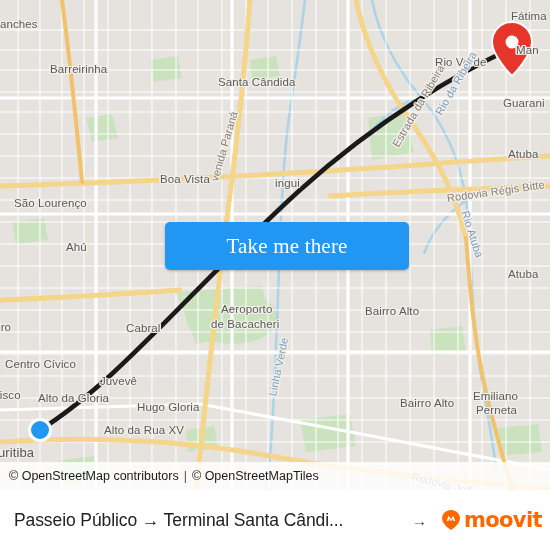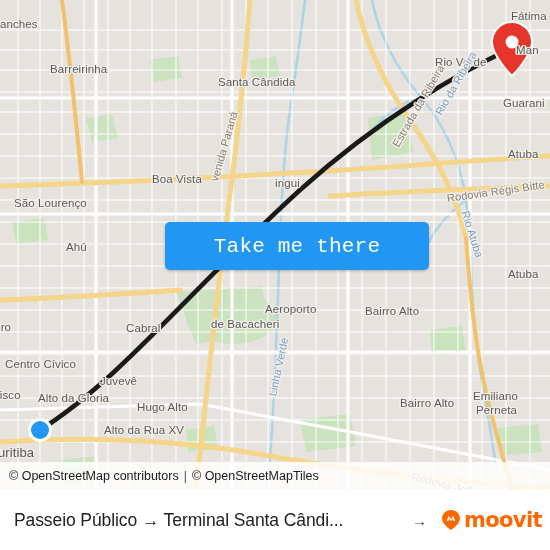--- a/index.html
+++ b/index.html
@@ -57,28 +57,28 @@
   }
   .map-label.big {
     font-size: 13px;
     color: #555;
   }
   
   .take-me-there {
     position: absolute;
     left: 165px;
     top: 222px;
-    width: 264px;
+    width: 244px;
     height: 48px;
     background: #2196f3;
     border-radius: 5px;
     border: none;
     color: #ffffff;
     font-size: 21px;
-    font-family: Liberation Mono, monospace;
+    font-family: Liberation Serif, serif;
     letter-spacing: 0.2px;
     cursor: pointer;
     box-shadow: 0 1px 3px rgba(0,0,0,0.25);
     display: flex;
     align-items: center;
     justify-content: center;
   }
   
   .attribution {
     position: absolute;
@@ -246,36 +246,36 @@
     </svg>
 
     <div id="place-label-layer">
         <div class="map-label  dark" style="left: -4px; top: 18px;">ranches</div>
         <div class="map-label  dark" style="left: 489px; top: 10px; margin-left: 22px;">Fátima</div>
         <div class="map-label  dark" style="left: 50px; top: 63px;">Barreirinha</div>
         <div class="map-label  dark" style="left: 218px; top: 76px;">Santa Cândida</div>
         <div class="map-label  dark" style="left: 435px; top: 56px;">Rio Verde</div>
         <div class="map-label  dark" style="left: 516px; top: 44px;">Man</div>
         <div class="map-label  dark" style="left: 503px; top: 97px;">Guarani</div>
-        <div class="map-label  dark" style="left: 140px; top: 173px; padding-left: 12px;">Boa Vista</div>
+        <div class="map-label  dark" style="left: 148px; top: 173px; padding-left: 12px;">Boa Vista</div>
         <div class="map-label  dark" style="left: 275px; top: 177px;">ingui</div>
         <div class="map-label  dark" style="left: 508px; top: 148px;">Atuba</div>
         <div class="map-label  dark" style="left: 14px; top: 197px;">São Lourenço</div>
         <div class="map-label  dark" style="left: 508px; top: 268px;">Atuba</div>
         <div class="map-label  dark" style="left: 66px; top: 241px;">Ahú</div>
-        <div class="map-label  dark" style="left: 221px; top: 303px; padding-left: 44px;">Aeroporto</div>
+        <div class="map-label  dark" style="left: 221px; top: 303px;">Aeroporto</div>
         <div class="map-label  dark" style="left: 211px; top: 318px;">de Bacacheri</div>
         <div class="map-label  dark" style="left: 365px; top: 305px;">Bairro Alto</div>
         <div class="map-label  dark" style="left: -2px; top: 321px;">iro</div>
         <div class="map-label  dark" style="left: 126px; top: 322px; text-align: center;">Cabral</div>
         <div class="map-label  dark" style="left: 5px; top: 358px;">Centro Cívico</div>
         <div class="map-label  dark" style="left: 100px; top: 375px;">Juvevê</div>
         <div class="map-label  dark" style="left: -6px; top: 389px;">cisco</div>
         <div class="map-label  dark" style="left: 38px; top: 392px;">Alto da Gloria</div>
-        <div class="map-label  dark" style="left: 137px; top: 401px;">Hugo Alto</div>
+        <div class="map-label  dark" style="left: 137px; top: 401px;">Hugo Gloria</div>
         <div class="map-label  dark" style="left: 400px; top: 397px;">Bairro Alto</div>
         <div class="map-label  dark" style="left: 473px; top: 390px;">Emiliano</div>
         <div class="map-label  dark" style="left: 476px; top: 404px;">Perneta</div>
         <div class="map-label  big" style="left: -2px; top: 445px;">uritiba</div>
         <div class="map-label  dark" style="left: 104px; top: 424px;">Alto da Rua XV</div>
       </div>
     <div id="road-label-layer">
         <div class="map-label road " style="left: 214px; top: 175px; transform: rotate(-74deg); transform-origin: left center;">venida Paraná</div>
         <div class="map-label road " style="left: 395px; top: 140px; transform: rotate(-60deg); transform-origin: left center;">Estrada da Ribeira</div>
         <div class="map-label road " style="left: 447px; top: 192px; transform: rotate(-8deg); transform-origin: left center;">Rodovia Régis Bitte</div>

